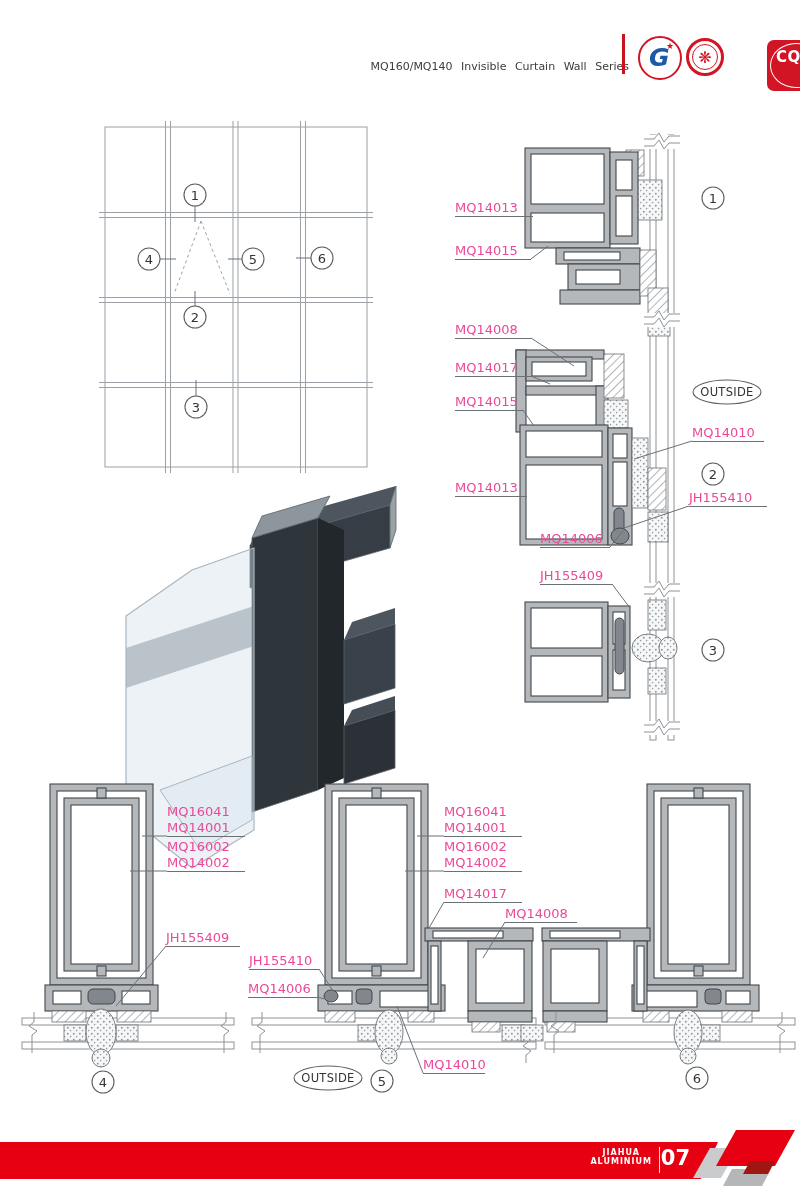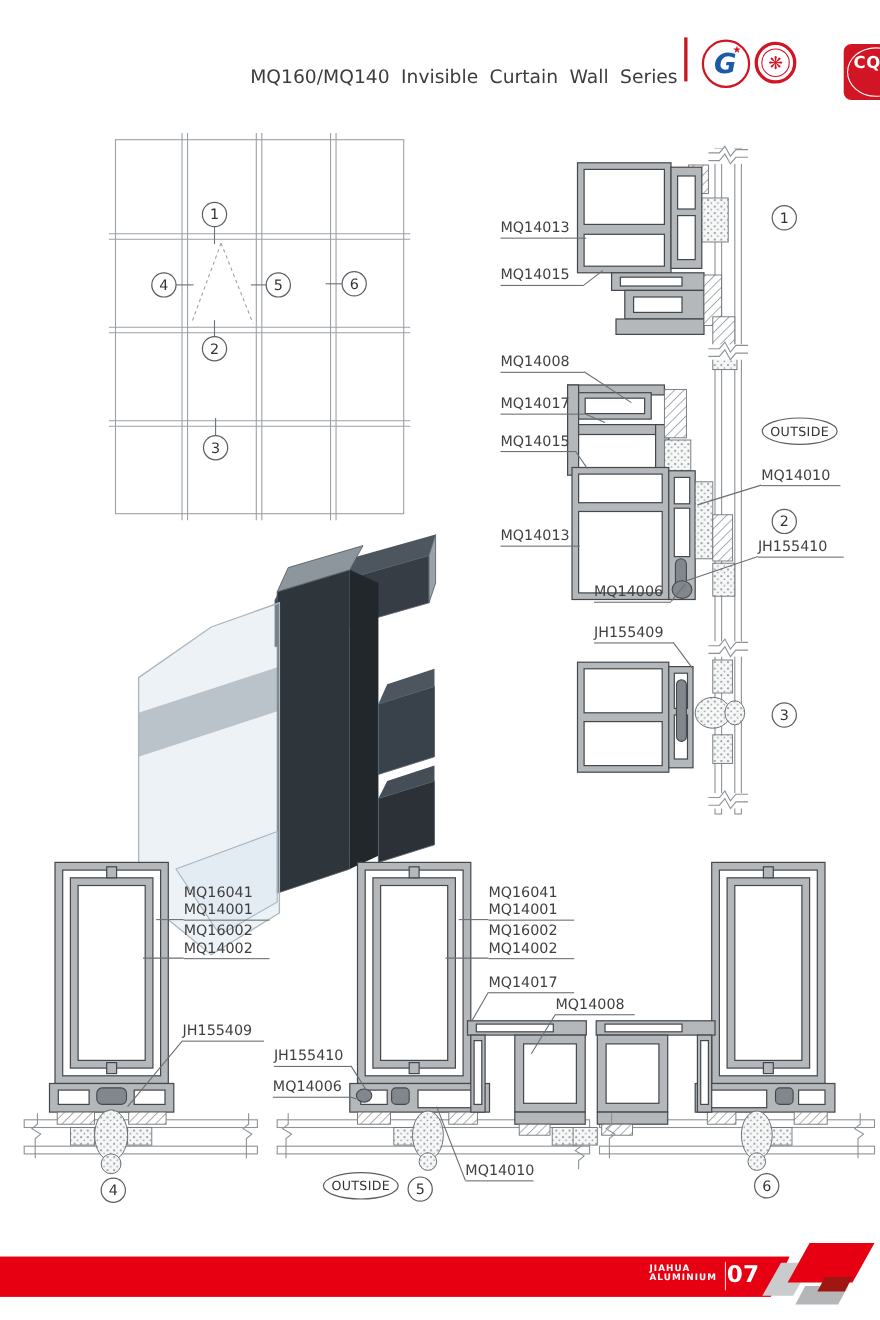--- a/index.html
+++ b/index.html
@@ -1,21 +1,21 @@
 <!DOCTYPE html>
 <html><head>
 <meta charset="utf-8">
 <style>
   html,body{margin:0;padding:0;background:#fff;}
   .page{position:relative;width:800px;height:1200px;background:#fff;overflow:hidden;
         font-family:"DejaVu Sans",sans-serif;}
   
   .title{position:absolute;top:28px;right:184px;font-size:26px;font-weight:bold;
          color:#2f2b28;letter-spacing:.5px;white-space:nowrap;}
-  .subtitle{position:absolute;top:60px;right:184px;font-size:17px;font-weight:500;
+  .subtitle{position:absolute;top:60px;right:171px;font-size:11px;font-weight:500;
             color:#3c3c3c;word-spacing:5px;white-space:nowrap;}
   .hdr-divider{position:absolute;left:622px;top:34px;width:2.5px;height:40px;background:#c8151d;}
   .logo{position:absolute;box-sizing:border-box;}
   .logo-gb{left:638px;top:36px;width:44px;height:44px;border:2.5px solid #d11524;border-radius:50%;
            background:#fff;}
   .logo-gb .g{position:absolute;left:9px;top:5px;font-size:25px;font-weight:bold;font-style:italic;color:#1b5aa8;}
   .logo-gb .star{position:absolute;right:6px;top:3px;font-size:9px;color:#d11524;}
   .logo-seal{left:686px;top:38px;width:38px;height:38px;border:3px solid #d11524;border-radius:50%;background:#fff;}
   .logo-seal .inner{position:absolute;left:3px;top:3px;right:3px;bottom:3px;border:1px solid #d11524;border-radius:50%;}
   .logo-seal .fl{position:absolute;left:0;top:7px;width:100%;text-align:center;font-size:16px;color:#d11524;}
@@ -29,26 +29,26 @@
   .wh{fill:#ffffff;stroke:#43484d;stroke-width:1.1;}
   .dk{fill:#81878c;stroke:#43484d;stroke-width:1;}
   .gl{fill:#ffffff;stroke:#8d9296;stroke-width:1;}
   .ld{stroke:#6b7075;stroke-width:1;fill:none;}
   .el{stroke:#9ba1a6;stroke-width:1;fill:none;}
   .co{fill:#fff;stroke:#5a5f64;stroke-width:1.1;}
   .ct{font-family:"DejaVu Sans",sans-serif;font-size:13px;fill:#333;text-anchor:middle;}
   .ot{font-family:"DejaVu Sans",sans-serif;font-size:11.5px;fill:#333;text-anchor:middle;letter-spacing:.3px;}
   .brk{stroke:#8d9296;stroke-width:1;fill:none;}
   
-  .lbl{position:absolute;font-size:13px;color:#404040;white-space:nowrap;line-height:15px;}
+  .lbl{position:absolute;font-size:13px;color:#ec4899;white-space:nowrap;line-height:15px;}
   .u{border-bottom:1.2px solid #6b7075;padding-bottom:1px;}
   
   .footer-bar{position:absolute;left:0;top:1142px;width:718px;height:37px;background:#e60012;
               clip-path:polygon(0 0,100% 0,97.6% 100%,0 100%);}
-  .brand{position:absolute;right:66px;top:6px;text-align:left;color:#fff;font-weight:bold;
+  .brand{position:absolute;right:66px;top:6px;text-align:center;color:#fff;font-weight:bold;
          font-size:8px;line-height:9px;letter-spacing:1px;}
   .bar-div{position:absolute;right:58px;top:5px;width:1.5px;height:26px;background:rgba(255,255,255,.85);}
   .pageno{position:absolute;right:28px;top:4px;color:#fff;font-size:21px;font-weight:bold;}
   .footer-shapes{position:absolute;left:683px;top:1126px;}
 </style>
 </head>
 <body>
 
 <div class="page">
 

